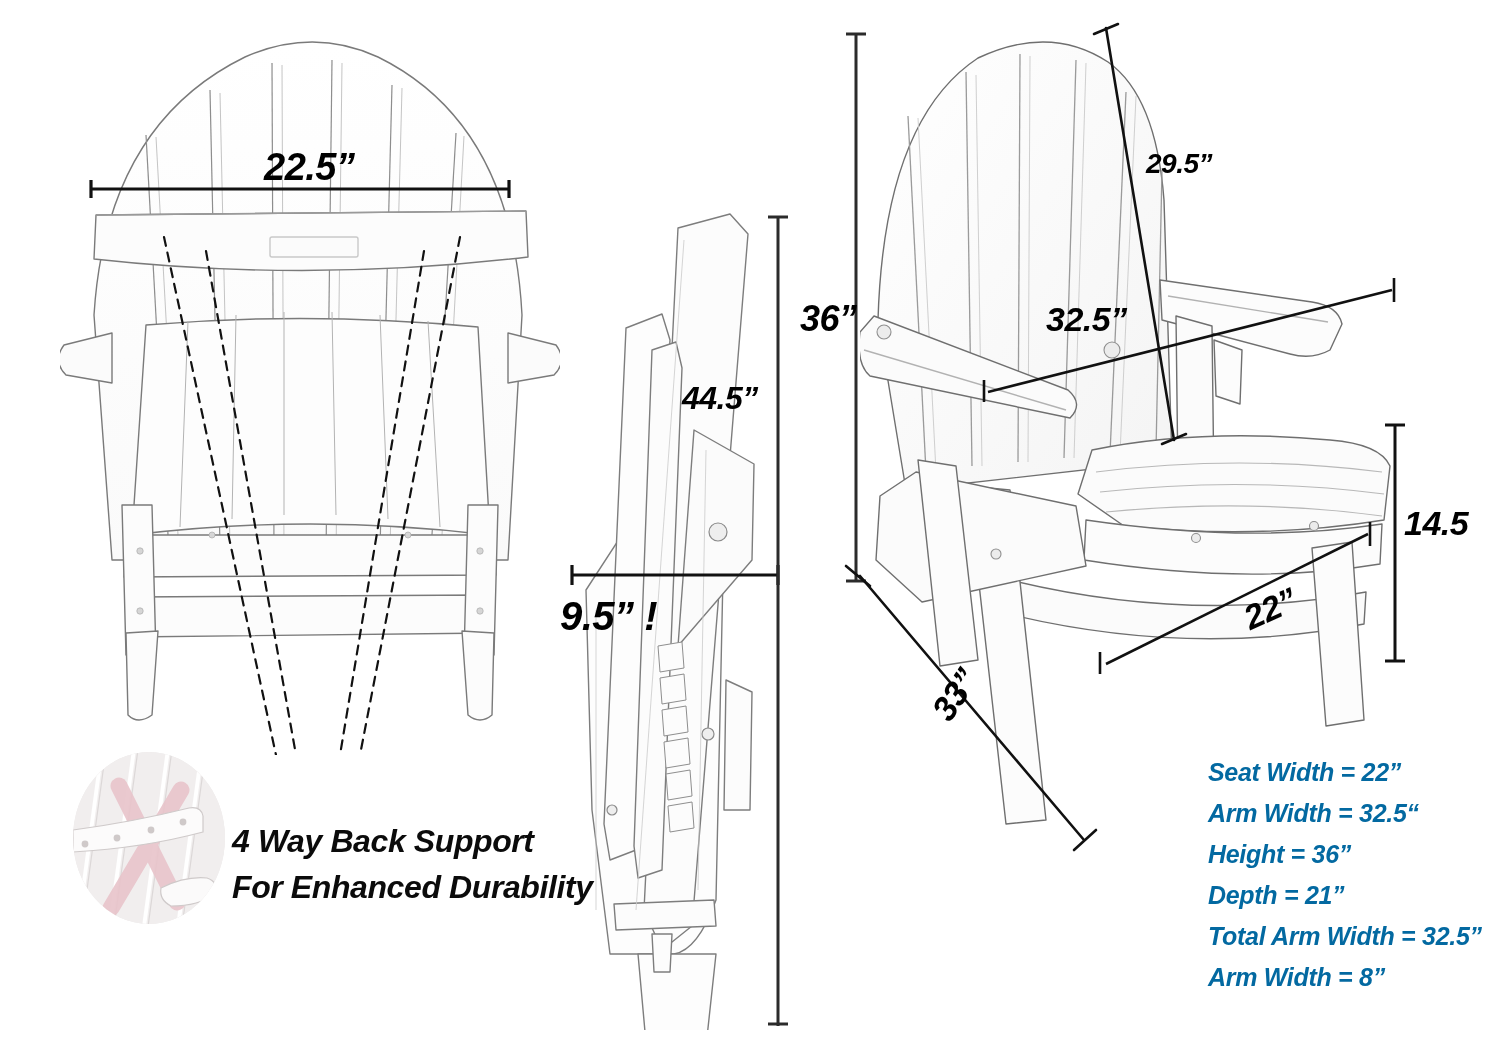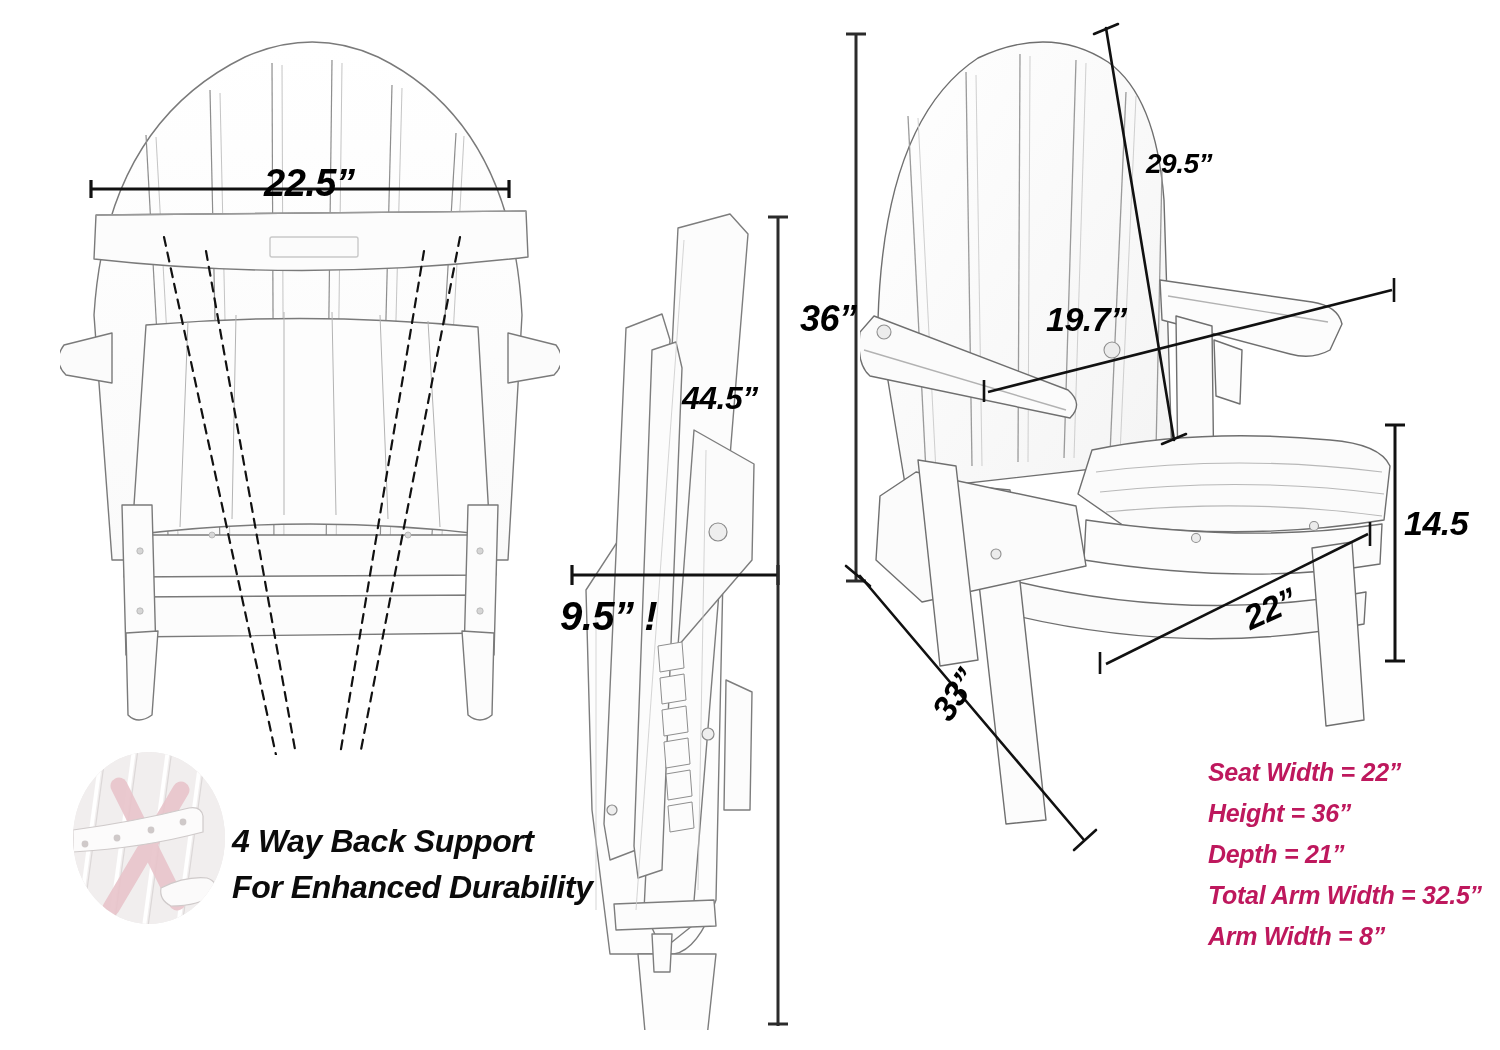--- a/index.html
+++ b/index.html
@@ -34,21 +34,21 @@
     left: 1208px;
     top: 752px;
     width: 290px;
   }
   #spec-list .spec-line {
     font-family: "Liberation Sans", sans-serif;
     font-style: italic;
     font-weight: bold;
     font-size: 25px;
     line-height: 41px;
-    color: #be185d;
+    color: #0369a1;
     white-space: nowrap;
     letter-spacing: -0.3px;
   }
 
   
   #caption {
     position: absolute;
     left: 232px;
     top: 818px;
     width: 380px;
@@ -156,21 +156,21 @@
     </g>
   </svg>
 
   <svg class="abs" style="left:85px; top:176px;" width="430" height="26" viewBox="0 0 430 26">
     <g stroke="#111111" stroke-width="3.2" stroke-linecap="butt">
       <line x1="6" y1="13" x2="424" y2="13"></line>
       <line x1="6" y1="4" x2="6" y2="22"></line>
       <line x1="424" y1="4" x2="424" y2="22"></line>
     </g>
   </svg>
-  <div class="dim-label" style="left:264px; top:146px; font-size:38px;margin-top:16px;">22.5”</div>
+  <div class="dim-label" style="left:264px; top:146px; font-size:38px;">22.5”</div>
 
   <svg class="abs" style="left:566px; top:210px;" width="220" height="820" viewBox="0 0 220 820">
     <g fill="#fdfdfd" stroke="#7d7d7d" stroke-width="1.4" stroke-linejoin="round">
 
       <path d="M20 380 L128 214 L160 226 L150 690 Q132 740 108 744 L44 744 L26 600 Z"></path>
 
       <path d="M112 18 L164 4 L182 24 L126 716 L96 740 L78 700 Z" fill="#fcfcfc"></path>
 
       <path d="M60 118 L96 104 L104 130 L70 640 L44 650 L38 614 Z" fill="#fdfdfd"></path>
 
@@ -310,21 +310,21 @@
   </svg>
   <div class="dim-label" style="left:1146px; top:148px; font-size:28px;">29.5”</div>
 
   <svg class="abs" style="left:980px; top:276px;" width="420" height="130" viewBox="0 0 420 130">
     <g stroke="#111111" stroke-width="2.6">
       <line x1="8" y1="116" x2="412" y2="14"></line>
       <line x1="4" y1="104" x2="4" y2="126"></line>
       <line x1="414" y1="2" x2="414" y2="26"></line>
     </g>
   </svg>
-  <div class="dim-label" style="left:1046px; top:300px; font-size:34px;">19.7”</div>
+  <div class="dim-label" style="left:1046px; top:300px; font-size:34px;">32.5”</div>
 
   <svg class="abs" style="left:1382px; top:418px;" width="26" height="250" viewBox="0 0 26 250">
     <g stroke="#111111" stroke-width="3">
       <line x1="13" y1="6" x2="13" y2="244"></line>
       <line x1="3" y1="7" x2="23" y2="7"></line>
       <line x1="3" y1="243" x2="23" y2="243"></line>
     </g>
   </svg>
   <div class="dim-label" style="left:1404px; top:504px; font-size:34px;">14.5</div>
 
@@ -380,19 +380,20 @@
     </svg>
   </div>
 
   <div id="caption">
     <div class="cap-line">4 Way Back Support</div>
     <div class="cap-line">For Enhanced Durability</div>
   </div>
 
   <div id="spec-list">
     <div class="spec-line">Seat Width = 22”</div>
+    <div class="spec-line">Arm Width = 32.5“</div>
     <div class="spec-line">Height = 36”</div>
     <div class="spec-line">Depth = 21”</div>
     <div class="spec-line">Total Arm Width = 32.5”</div>
     <div class="spec-line">Arm Width = 8”</div>
   </div>
 
 </div>
 
 </body></html>

